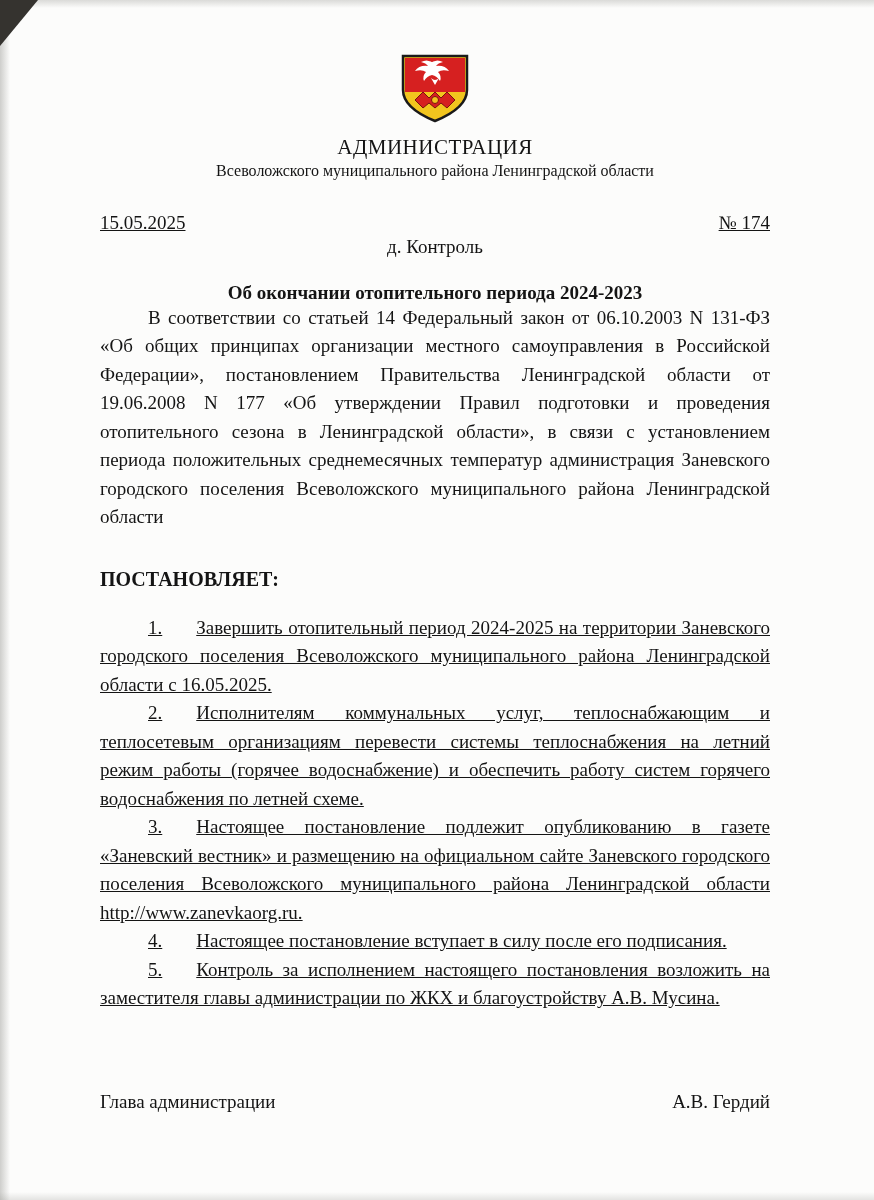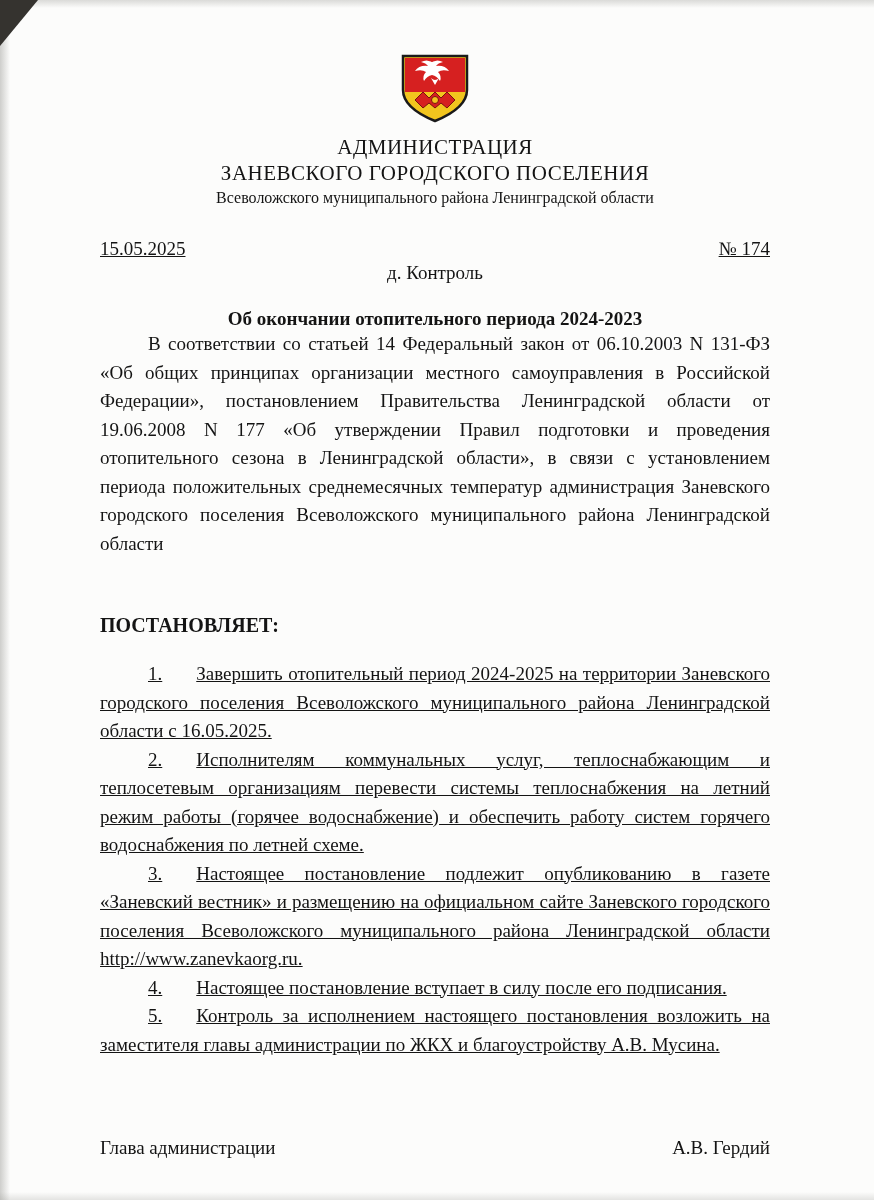--- a/index.html
+++ b/index.html
@@ -73,21 +73,21 @@
   }
 
   .body-text {
     font-size: 19px;
     line-height: 1.5;
     text-align: justify;
   }
   p.para { margin: 0; text-indent: 48px; }
   .preamble { margin-top: 20px; }
 
-  .resolves { font-weight: bold; font-size: 20px; margin-top: 52px; }
+  .resolves { font-weight: bold; font-size: 20px; margin-top: 32px; }
 
   .items { margin-top: 20px; text-decoration: underline; }
   .item-num { }
   .num-gap { display: inline-block; width: 34px; }
 
   .signature-row {
     display: flex; justify-content: space-between; align-items: baseline;
     font-size: 19px;
     margin-top: 78px;
   }
@@ -112,21 +112,20 @@
       <path d="M37 12 q-7 -6 -14 -2 q5 1 7 4 q-9 -1 -13 5 q7 -2 11 1 q-4 4 -2 9 q3 -5 8 -6 q5 1 8 6 q2 -5 -2 -9 q4 -3 11 -1 q-4 -6 -13 -5 q2 -3 7 -4 q-7 -4 -14 2 z" fill="#ffffff"></path>
       <path d="M33 26 q4 4 8 0 l-4 7 z" fill="#ffffff"></path>
 
       <path d="M17 48 l8 -8 l6 6 l6 -6 l6 6 l6 -6 l8 8 l-8 8 l-6 -5 l-6 5 l-6 -5 l-6 5 z" fill="#d62020" stroke="#7a1010" stroke-width="1"></path>
       <circle cx="37" cy="48" r="3.5" fill="#f2c51e" stroke="#7a1010" stroke-width="1"></circle>
     </svg>
   </div>
 
   <div class="org">
     <div class="org-line1">АДМИНИСТРАЦИЯ</div>
-    <div class="org-line2">ЗАНЕВСКОГО ГОРОДСКОГО ПОСЕЛЕНИЯ</div>
     <div class="org-line3">Всеволожского муниципального района Ленинградской области</div>
   </div>
 
 
   <div class="date-row">
     <span class="underlined">15.05.2025</span>
     <span class="underlined">№ 174</span>
   </div>
 
   <div class="place">д. Контроль</div>

